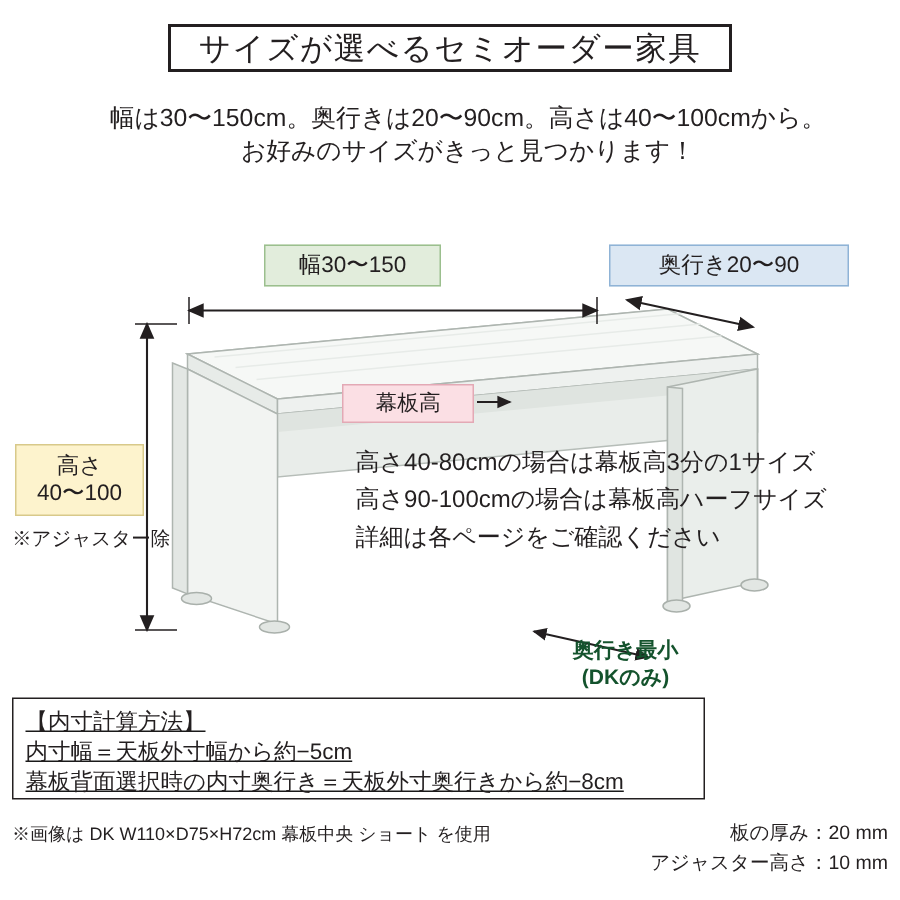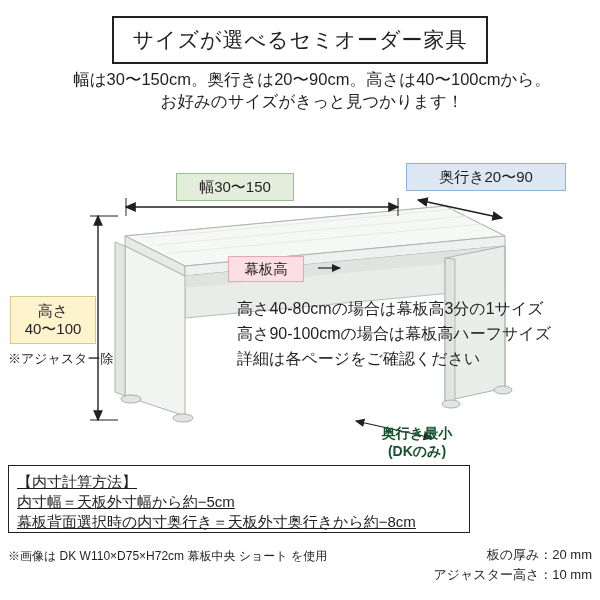--- a/index.html
+++ b/index.html
@@ -20,21 +20,21 @@
     height: 600px;
     box-sizing: border-box;
   }
 
   
   .title-box {
     position: absolute;
     left: 112px;
     top: 16px;
     width: 376px;
-    height: 48px;
+    height: 32px;
     border: 2px solid #231f20;
     box-sizing: border-box;
     display: flex;
     align-items: center;
     justify-content: center;
     background: #ffffff;
   }
   .title-text {
     font-size: 21px;
     letter-spacing: 1px;
@@ -68,39 +68,38 @@
     text-align: center;
     font-size: 15px;
     color: #231f20;
     line-height: 18px;
   }
   .tag-width {
     left: 176px; top: 163px;
     width: 118px; height: 28px;
     background: #e2eddc;
     border-color: #9bbf8e;
-    margin-top: 10px;
   }
   .tag-depth {
     left: 406px; top: 163px;
     width: 160px; height: 28px;
     background: #dbe7f3;
     border-color: #8fb3d6;
   }
   .tag-height {
     left: 10px; top: 296px;
     width: 86px; height: 48px;
     background: #fdf3cd;
     border-color: #d8c98a;
     flex-direction: column;
     font-size: 15px;
   }
   .tag-maku {
     left: 228px; top: 256px;
-    width: 76px; height: 26px;
+    width: 88px; height: 26px;
     background: #fbdfe4;
     border-color: #e3a9b5;
     font-size: 14.5px;
   }
 
   .note-adjuster {
     position: absolute;
     left: 8px;
     top: 350px;
     font-size: 13px;

